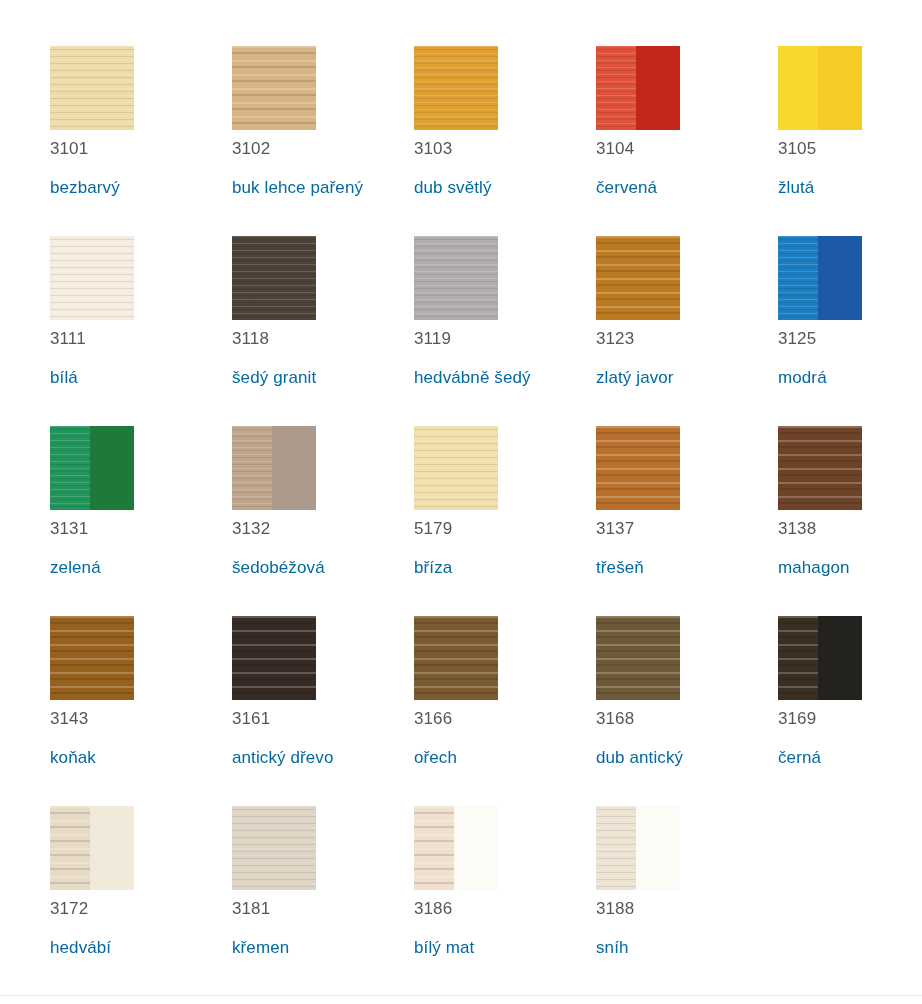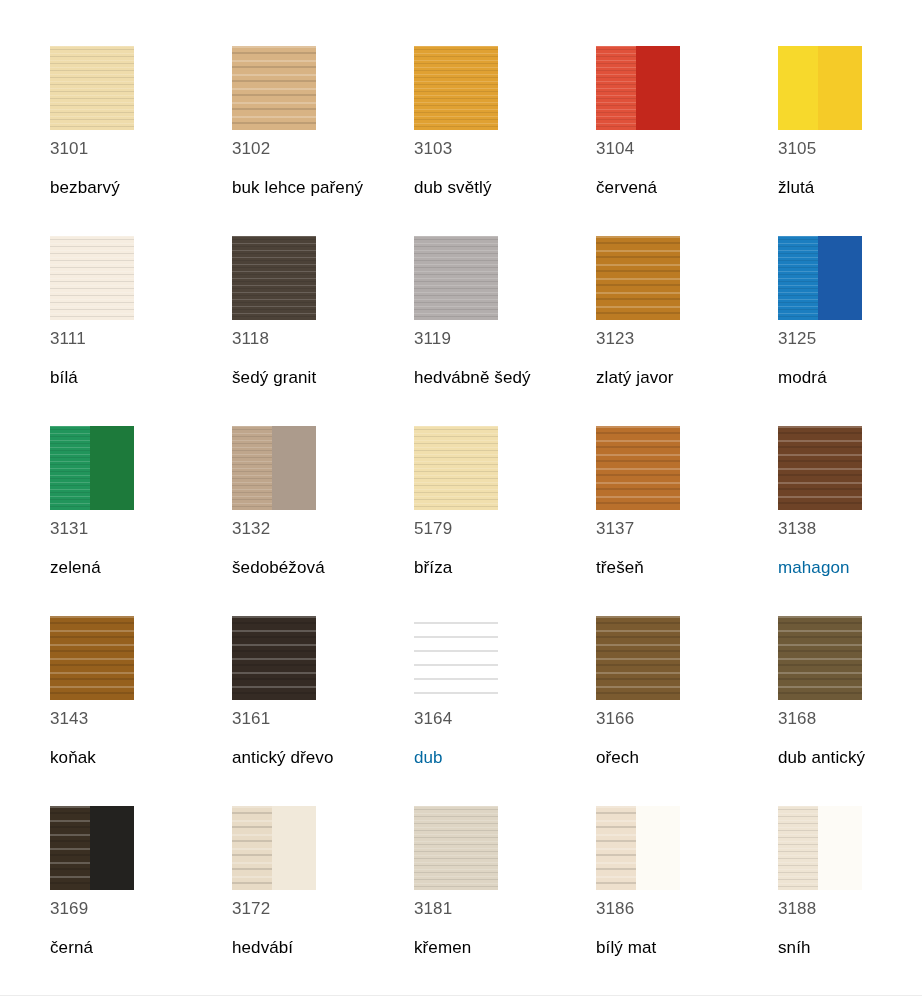--- a/index.html
+++ b/index.html
@@ -92,21 +92,21 @@
     letter-spacing: 0.1px;
     white-space: nowrap;
   }
 
   .swatch-name {
     position: absolute;
     left: 0;
     top: 131px;
     font-size: 17px;
     line-height: 22px;
-    color: #000000;
+    color: #0369a1;
     letter-spacing: 0.1px;
     white-space: nowrap;
   }
   .swatch-name.is-active {
     color: #0369a1;
   }
 
   #footer-divider {
     position: absolute;
     left: 0;
@@ -271,29 +271,20 @@
       <div class="swatch-chip">
         <div class="chip-left" style="background: rgb(53, 43, 36); width: 100%;">
           <div class="grain wide"></div>
         </div>
       </div>
       <div class="swatch-code">3161</div>
       <div class="swatch-name">antický dřevo</div>
     </div>
     <div class="swatch-cell">
       <div class="swatch-chip">
-        <div class="chip-left" style="width: 100%;">
-          <div class="grain wide"></div>
-        </div>
-      </div>
-      <div class="swatch-code">3164</div>
-      <div class="swatch-name is-active">dub</div>
-    </div>
-    <div class="swatch-cell">
-      <div class="swatch-chip">
         <div class="chip-left" style="background: rgb(123, 91, 48); width: 100%;">
           <div class="grain wide"></div>
         </div>
       </div>
       <div class="swatch-code">3166</div>
       <div class="swatch-name">ořech</div>
     </div>
     <div class="swatch-cell">
       <div class="swatch-chip">
         <div class="chip-left" style="background: rgb(110, 90, 56); width: 100%;">

